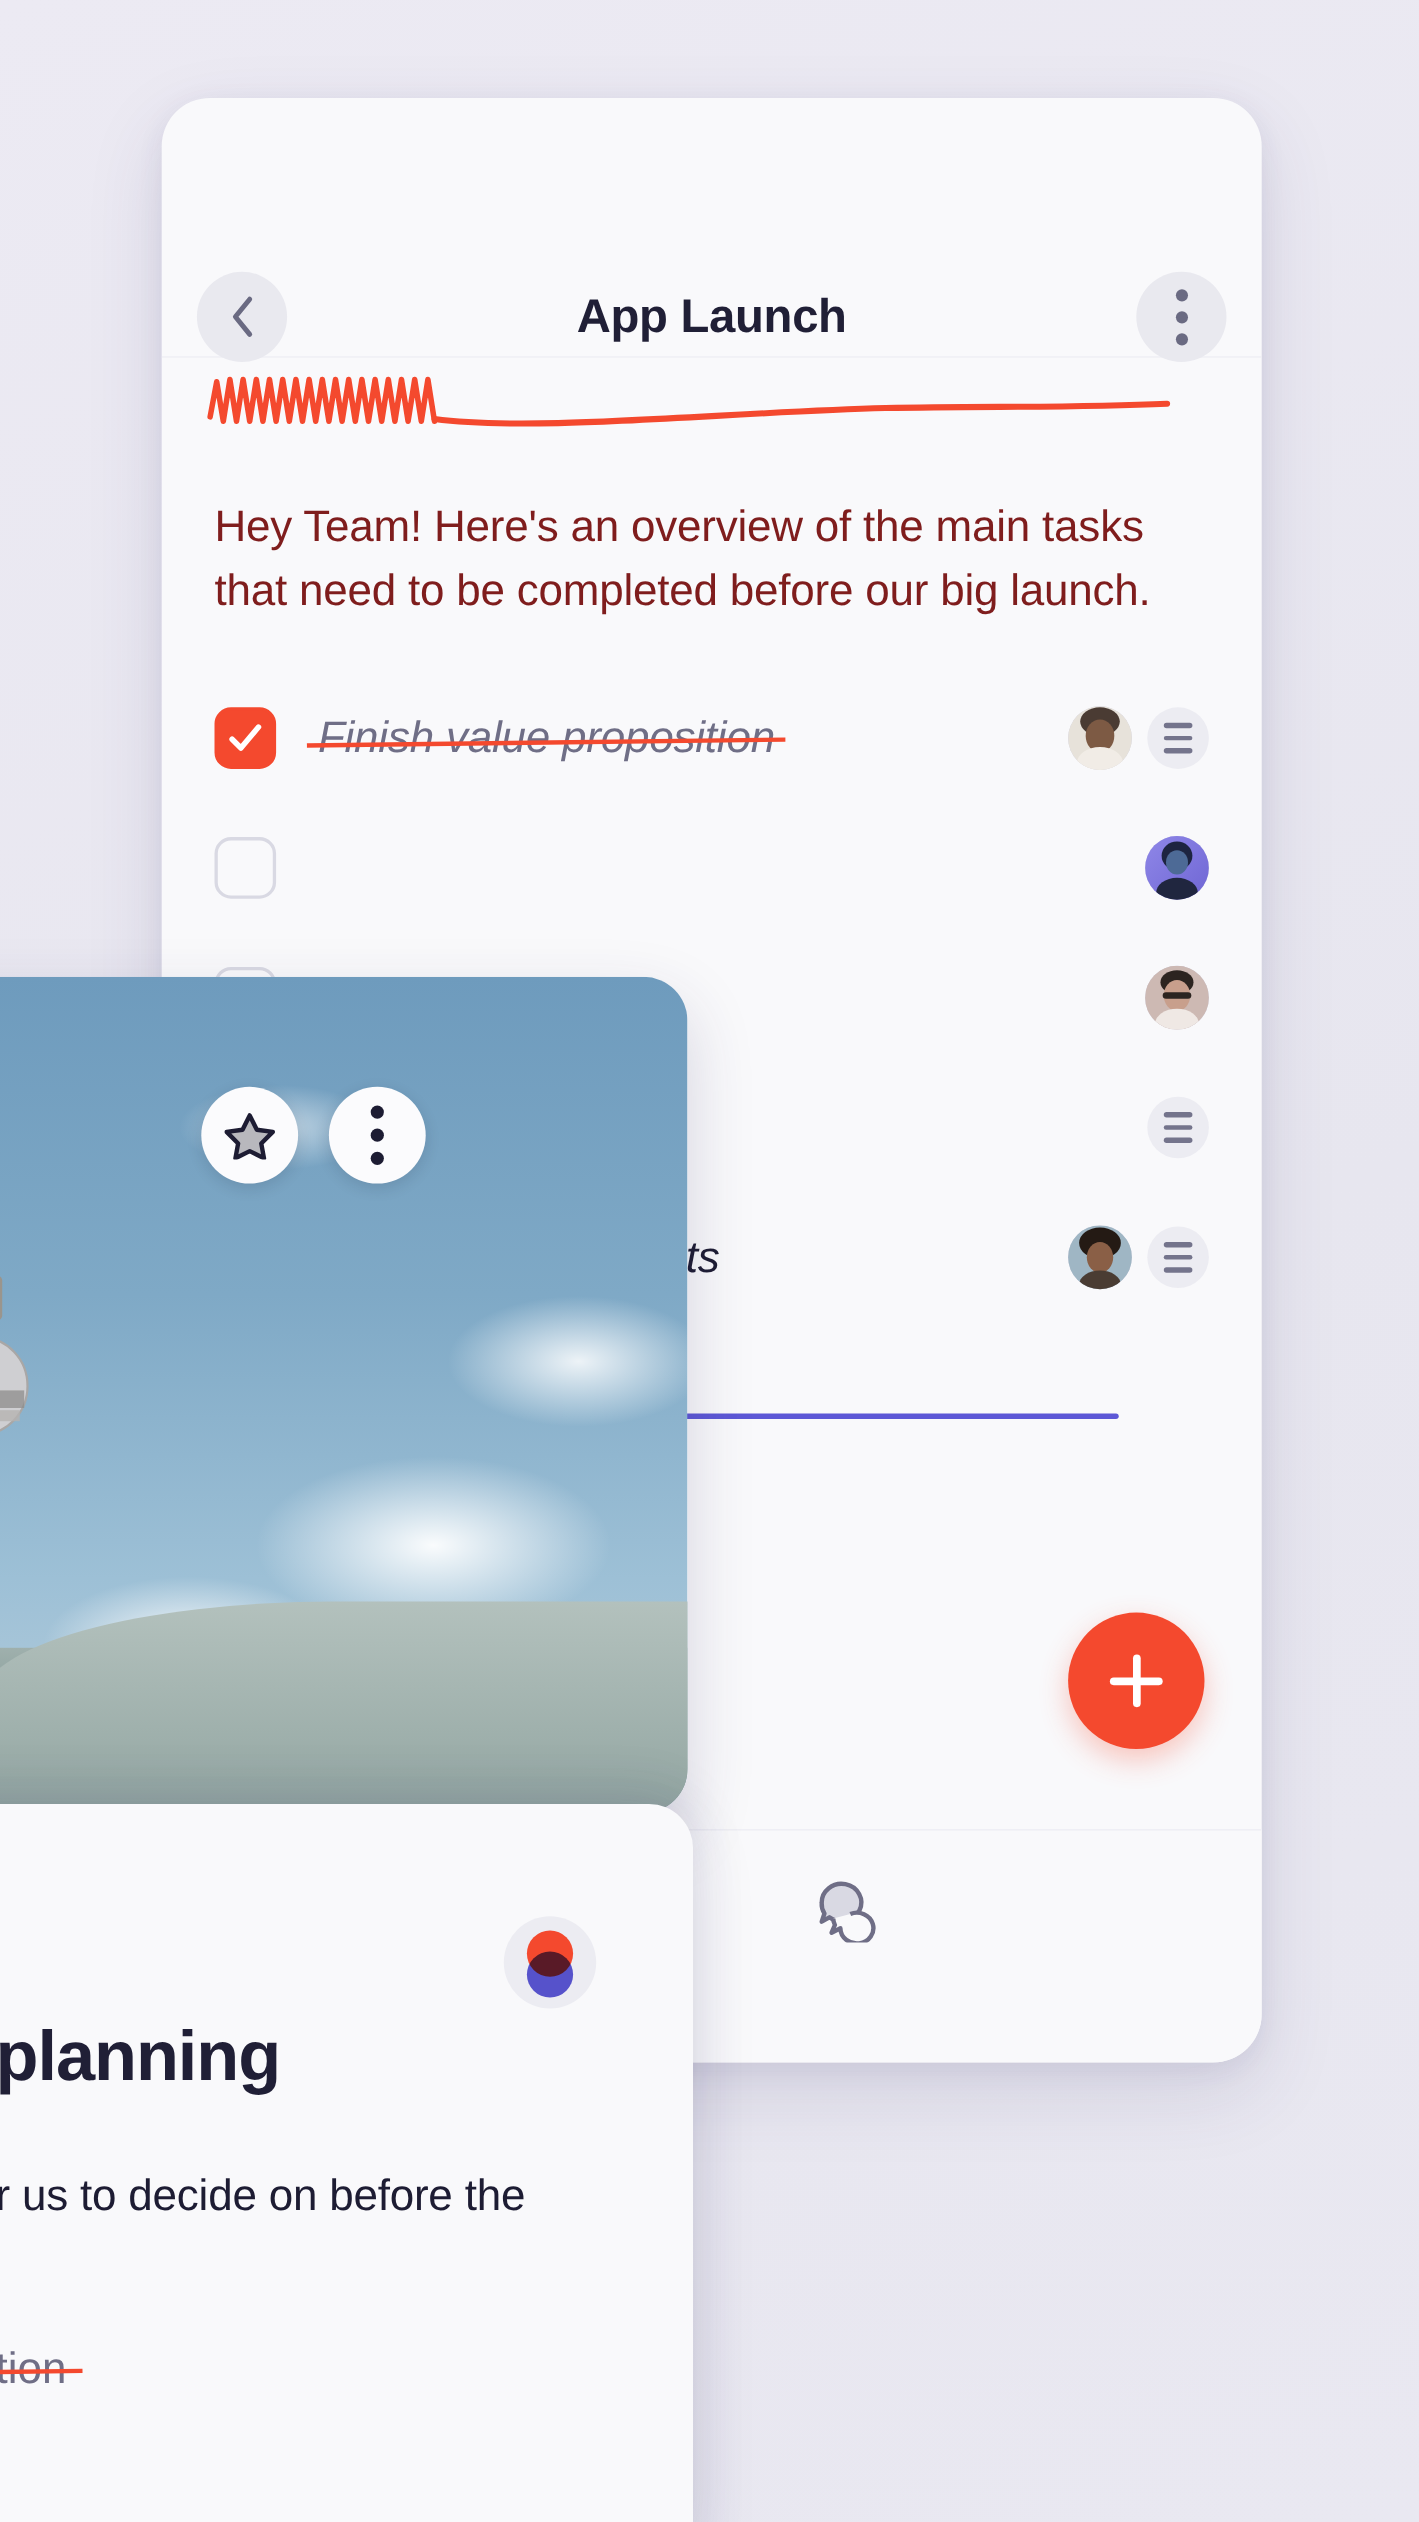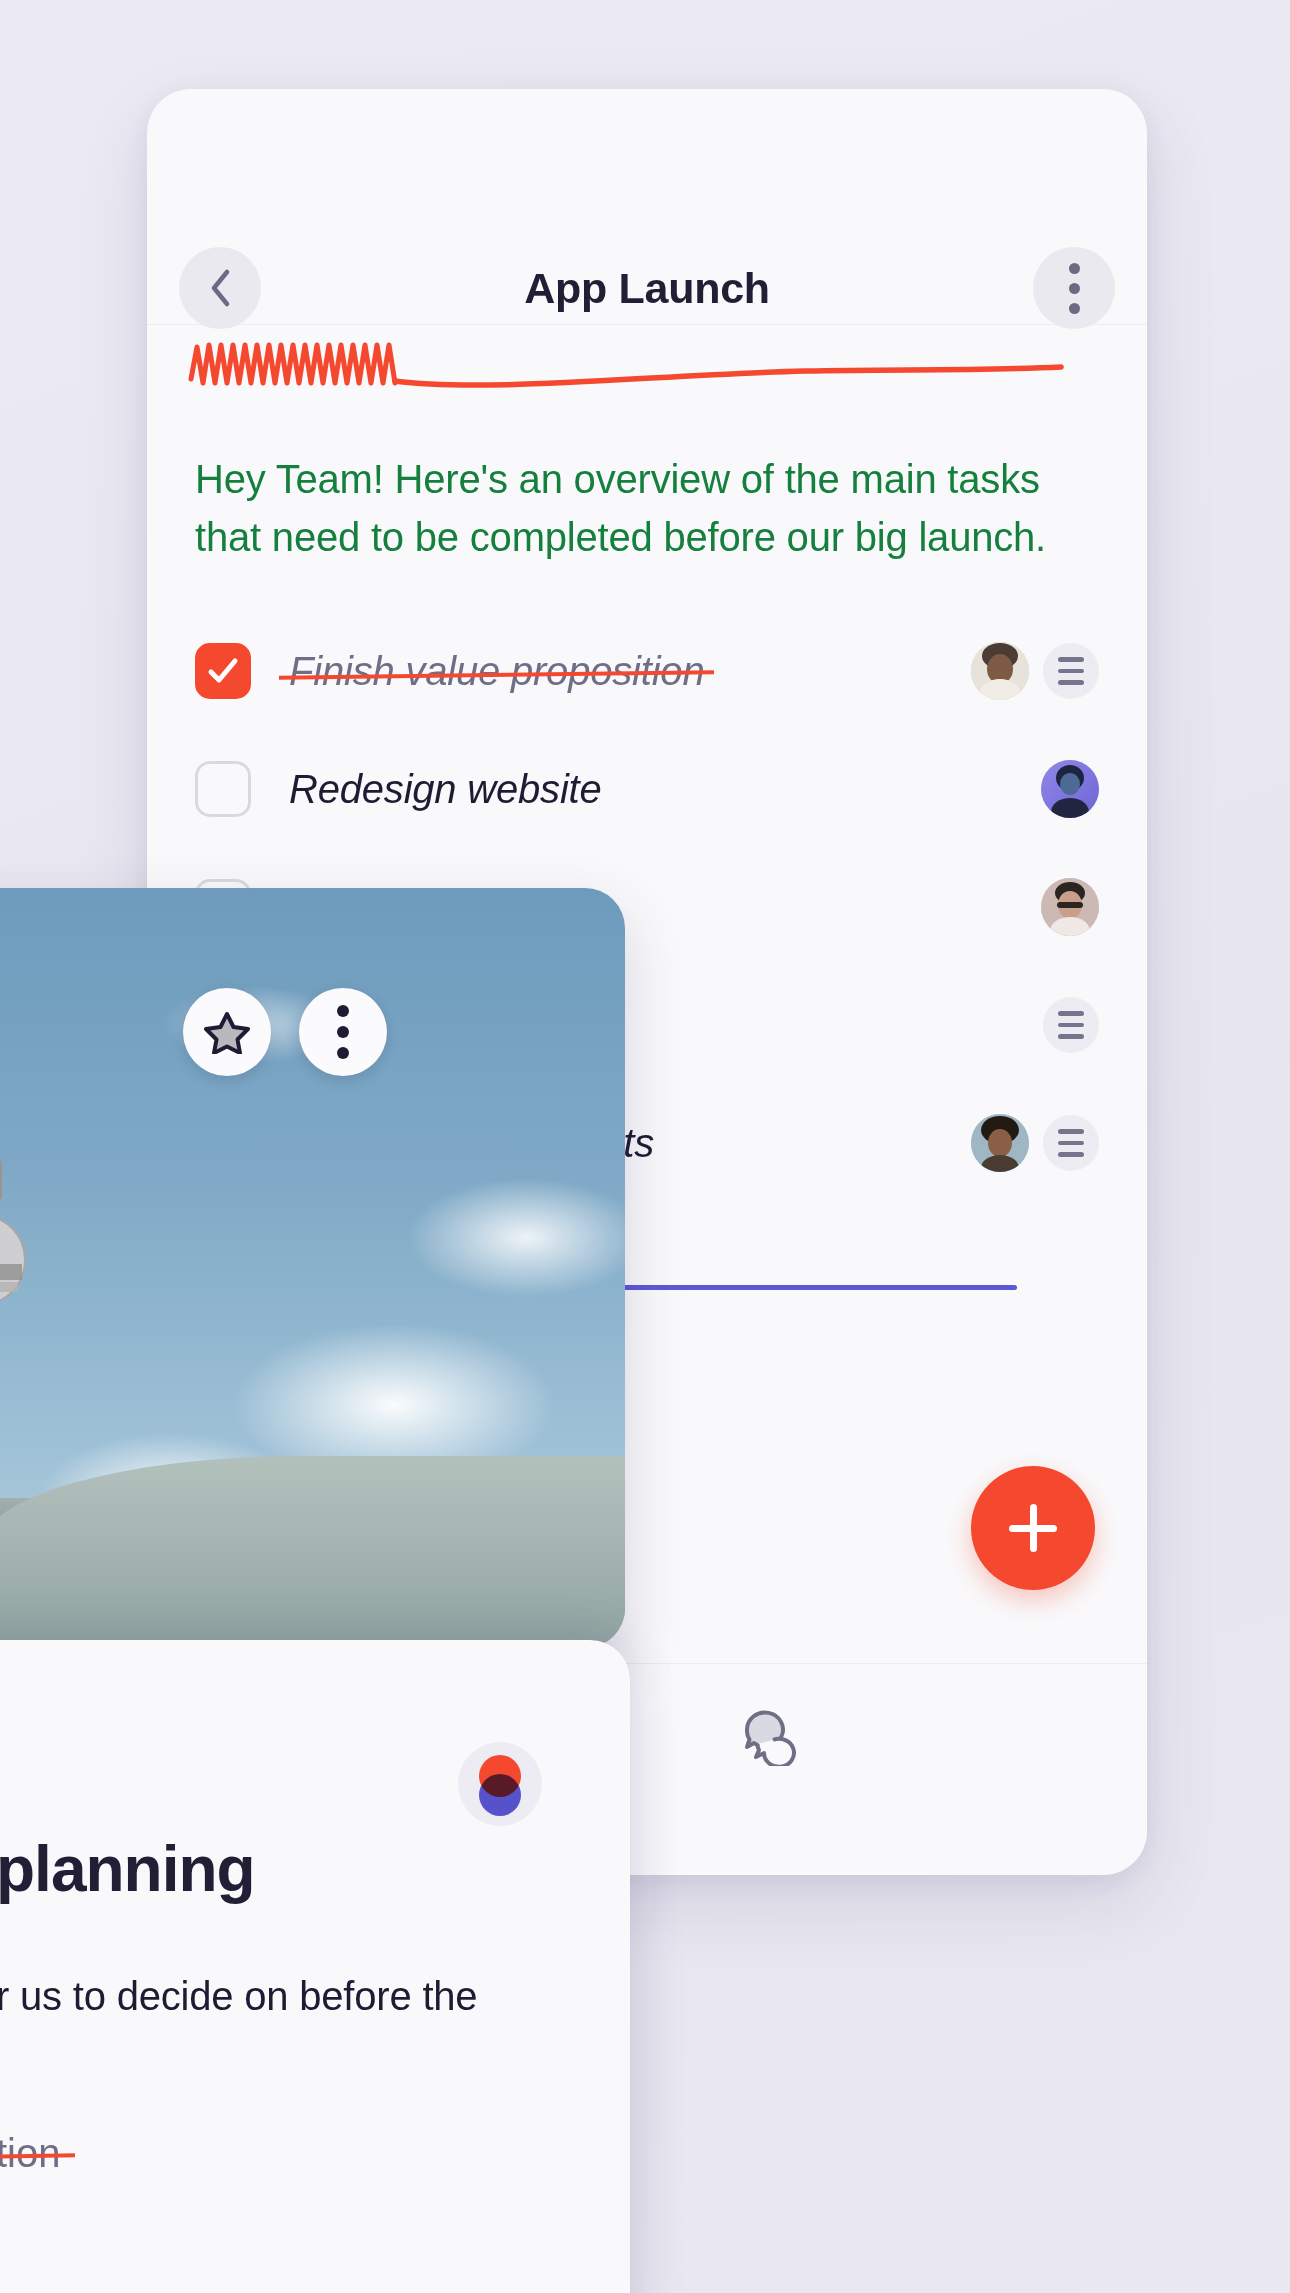--- a/index.html
+++ b/index.html
@@ -71,21 +71,21 @@
 
   
   .app-body { position: relative; padding: 0 48px; }
 
   .scribble { position: absolute; left: 38px; top: 6px; width: 880px; height: 70px; pointer-events: none; }
 
   .intro {
     padding-top: 126px;
     font-size: 40px;
     line-height: 1.44;
-    color: #15803d;
+    color: #7f1d1d;
     letter-spacing: -0.2px;
     max-width: 860px;
   }
 
   
   .task-list { margin-top: 46px; }
 
   .task-row {
     position: relative;
     display: flex;
@@ -376,21 +376,20 @@
                   <i></i>
                 </span>
             </div>
           </div>
         </div>
 
         <div class="task-row">
           <div class="checkbox">
             
           </div>
-          <div class="task-label">Redesign website</div>
           <div class="task-right">
             <div class="avatar">
               <svg class="face" viewBox="0 0 58 58">
                 <defs>
                   <linearGradient id="gv2" x1="0" y1="0" x2="1" y2="1">
                     <stop offset="0" stop-color="#8f87e8"></stop>
                       <stop offset="1" stop-color="#6f66d4"></stop>
                   </linearGradient>
                 </defs>
                 <rect width="58" height="58" fill="url(#gv2)"></rect>

